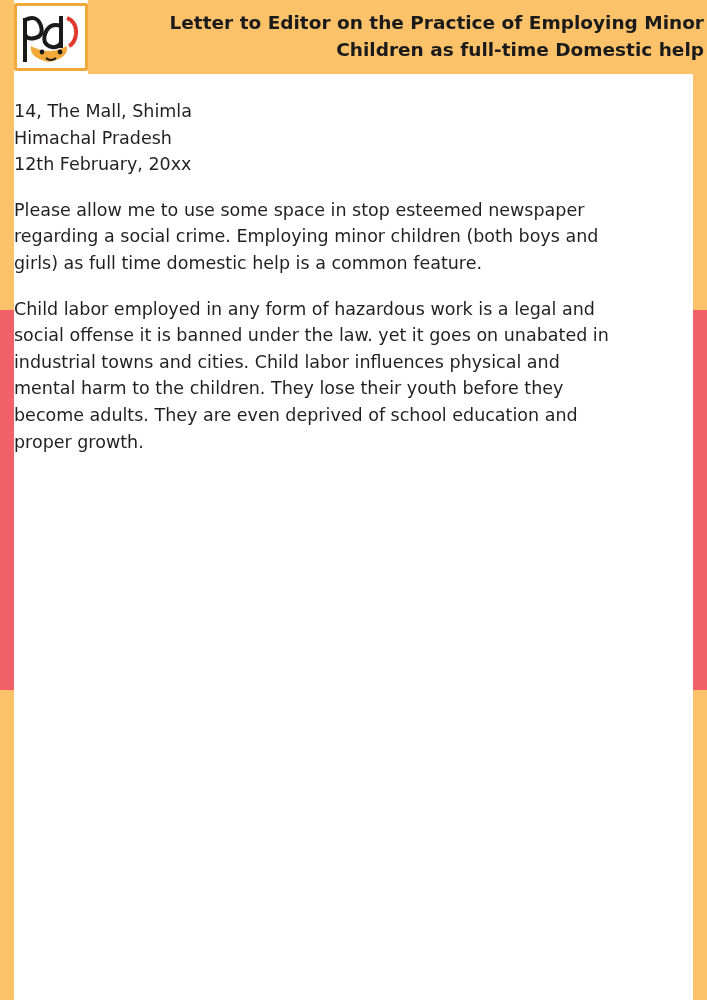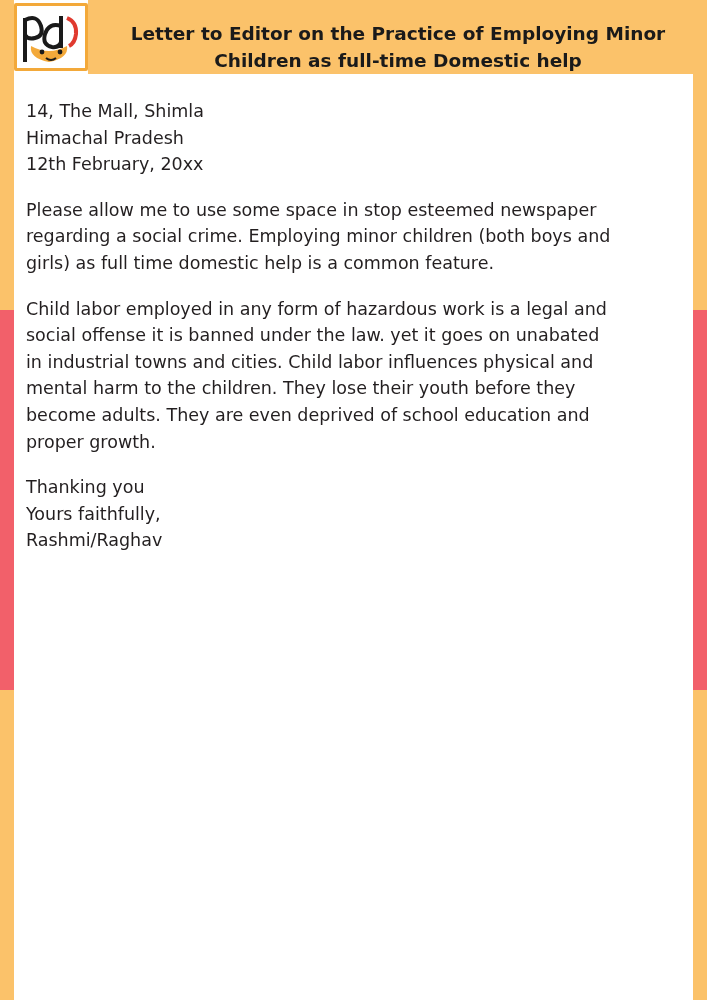--- a/index.html
+++ b/index.html
@@ -42,23 +42,23 @@
     position: absolute;
     left: 88px;
     top: 0;
     width: 619px;
     height: 74px;
     background: #fbc26a;
   }
   .header-title {
     position: absolute;
     left: 92px;
-    top: 21px;
+    top: 10px;
     width: 612px;
-    text-align: center;
+    text-align: right;
     font-size: 18.5px;
     font-weight: bold;
     line-height: 1.45;
     color: #1a1a1a;
     font-family: "DejaVu Sans", sans-serif;
   }
   .logo {
     position: absolute;
     left: 14px;
     top: 3px;
@@ -70,21 +70,21 @@
     border-radius: 2px;
     overflow: hidden;
   }
   .logo svg { display: block; }
 
   .content {
     position: absolute;
     left: 14px;
     top: 74px;
     width: 620px;
-    padding: 24px 18px 0 12px;
+    padding: 24px 18px 0 0;
     box-sizing: border-box;
     background: #ffffff;
   }
   .para {
     font-size: 17.5px;
     line-height: 1.52;
     color: #231f20;
     margin: 0 0 19px 0;
     white-space: pre-line;
     font-family: "DejaVu Sans", sans-serif;
@@ -125,18 +125,15 @@
       </svg>
     </div>
   </div>
 
   <div class="content">
     <p class="para">14, The Mall, Shimla
 Himachal Pradesh
 12th February, 20xx</p>
     <p class="para">Please allow me to use some space in stop esteemed newspaper regarding a social crime. Employing minor children (both boys and girls) as full time domestic help is a common feature.</p>
     <p class="para">Child labor employed in any form of hazardous work is a legal and social offense it is banned under the law. yet it goes on unabated in industrial towns and cities. Child labor influences physical and mental harm to the children. They lose their youth before they become adults. They are even deprived of school education and proper growth.</p>
-    <p class="para">Thanking you
-Yours faithfully,
-Rashmi/Raghav</p>
   </div>
 
 </div>
 
 </body></html>

